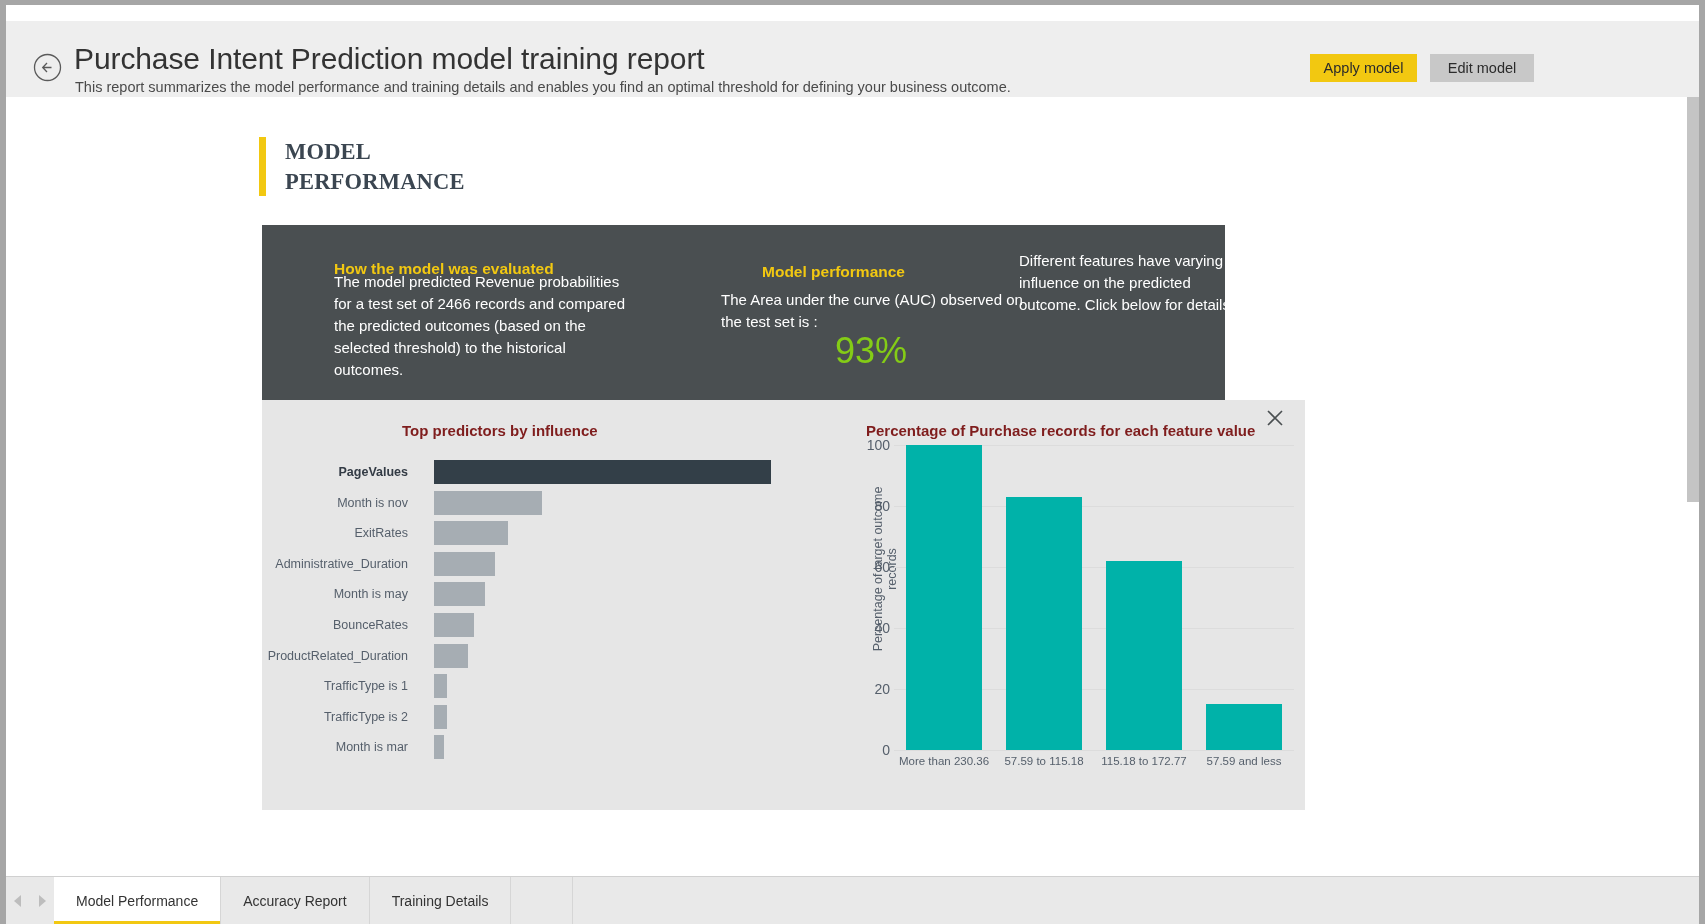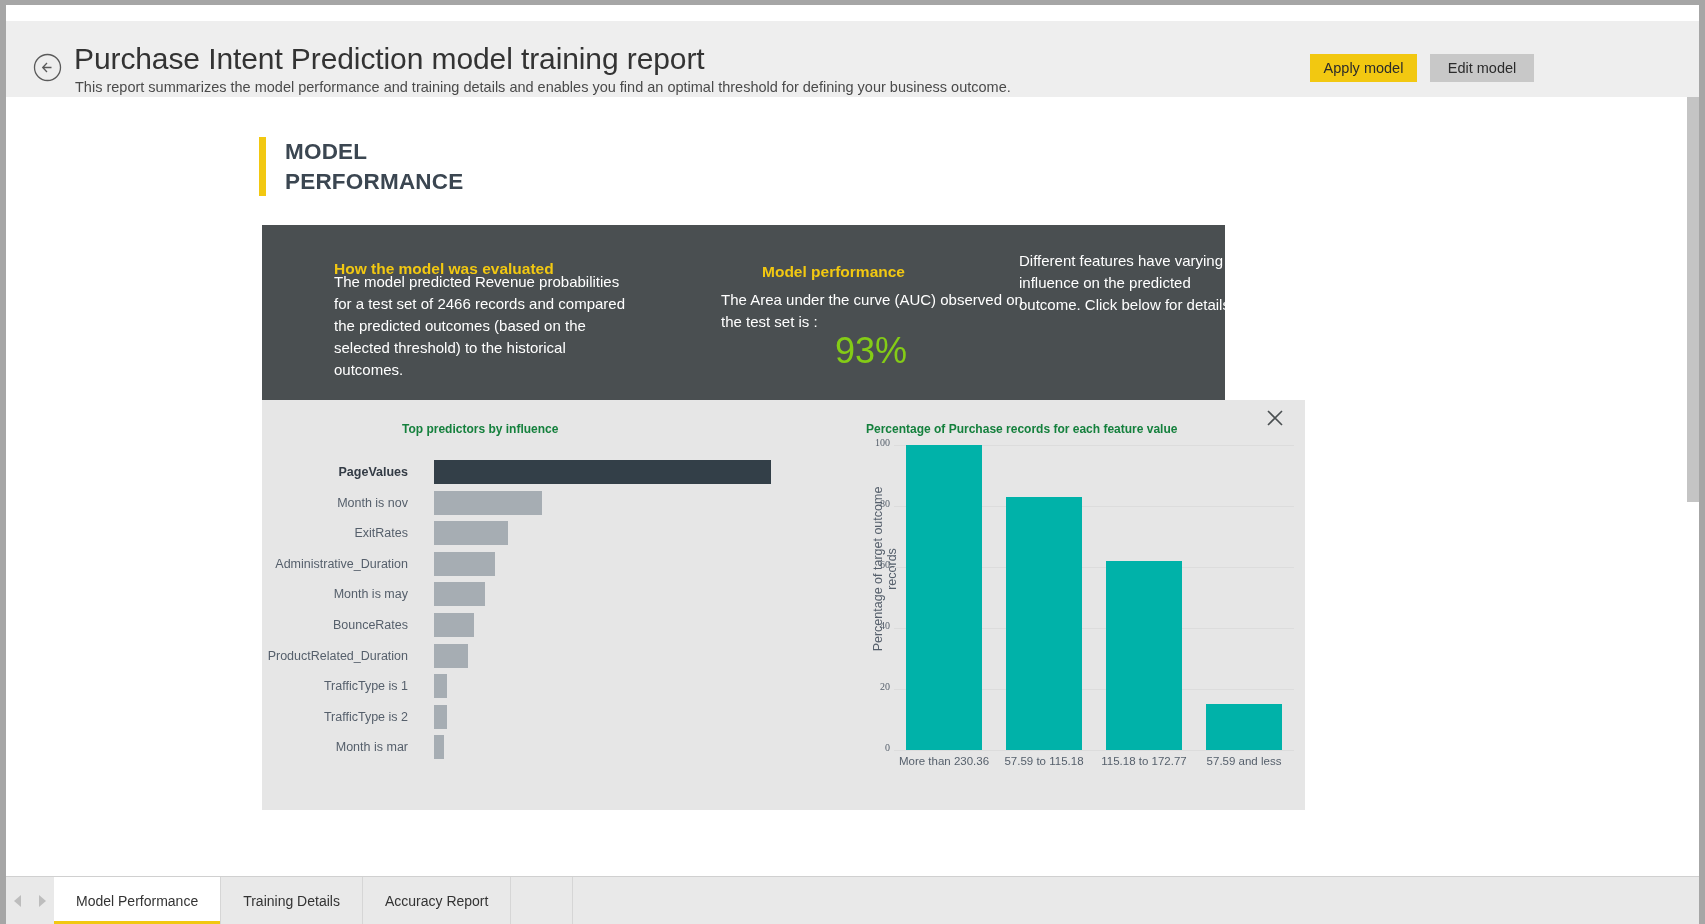--- a/index.html
+++ b/index.html
@@ -64,21 +64,21 @@
   .section-title-wrap {
     position: absolute; left: 253px; top: 40px;
     display: flex;
   }
   .title-bar {
     width: 7px; height: 59px; background: #f2c811;
     margin-right: 19px;
   }
   .section-title {
     font-size: 22.5px; font-weight: bold; color: #3b4651;
-    line-height: 30px; letter-spacing: 0.2px;
+    line-height: 30px; letter-spacing: 0.2px; font-family: Liberation Serif, serif;
   }
 
   
   .info-panel {
     position: absolute; left: 256px; top: 128px;
     width: 963px; height: 175px;
     background: #4a4f51;
   }
   .ip-head {
     position: absolute;
@@ -112,21 +112,21 @@
     position: absolute; left: 256px; top: 303px;
     width: 1043px; height: 410px;
     background: #e6e6e6;
   }
   .close-x {
     position: absolute; right: 19px; top: 7px;
     width: 22px; height: 22px; cursor: pointer;
   }
   .chart-title {
     position: absolute;
-    font-size: 12px; font-weight: bold; color: #15803d;
+    font-size: 15px; font-weight: bold; color: #7f1d1d;
     white-space: nowrap;
   }
 
   
   .lchart { position: absolute; left: 0; top: 0; width: 520px; height: 410px; }
   .lchart-title { left: 140px; top: 22px; }
   .bar-row {
     position: absolute; left: 0;
     height: 24px;
     display: flex; align-items: center;
@@ -148,21 +148,21 @@
     position: absolute; left: -55px; top: 155px;
     width: 200px;
     transform: rotate(-90deg);
     transform-origin: center;
     text-align: center;
     font-size: 12.5px; color: #555f6b;
   }
   .ytick {
     position: absolute; left: 10px; width: 40px;
     text-align: right;
-    font-size: 10px; color: #555f6b; font-family: Liberation Serif, serif;
+    font-size: 14px; color: #555f6b;
   }
   .gridline {
     position: absolute; left: 54px; width: 400px;
     height: 1px; background: #dcdcdc;
   }
   .plot {
     position: absolute; left: 54px; top: 45px;
     width: 400px; height: 305px;
   }
   .vbar-group {
@@ -387,19 +387,19 @@
     <div class="vscroll-thumb"></div>
   </div>
 
   <div class="tabbar">
     <div class="tab-arrows">
       <div class="arrow arrow-l"></div>
       <div class="arrow arrow-r"></div>
     </div>
     <div id="tabs" style="display:flex;">
         <div class="tab active">Model Performance</div>
+        <div class="tab">Accuracy Report</div>
         <div class="tab">Training Details</div>
-        <div class="tab">Accuracy Report</div>
       </div>
     <div class="tab-spacer"></div>
   </div>
 
 </div>
 
 </body></html>

